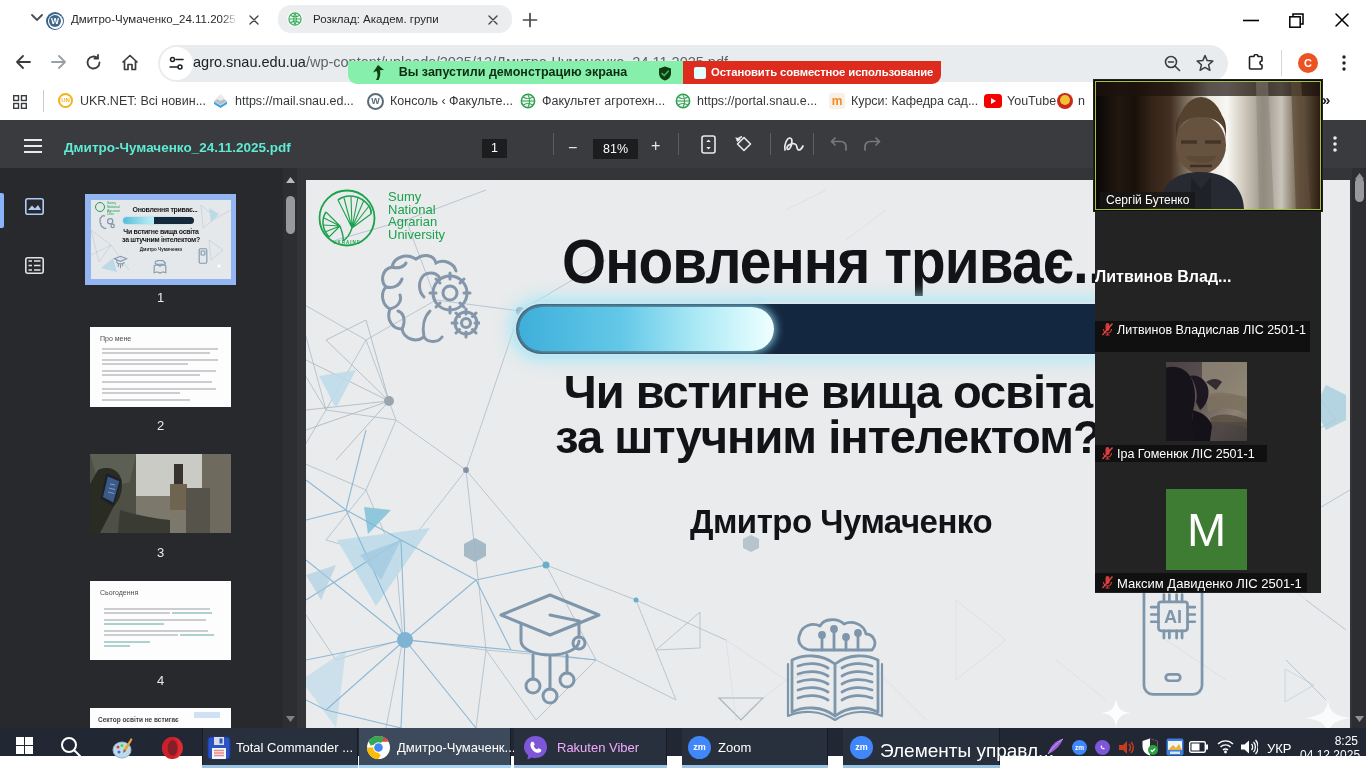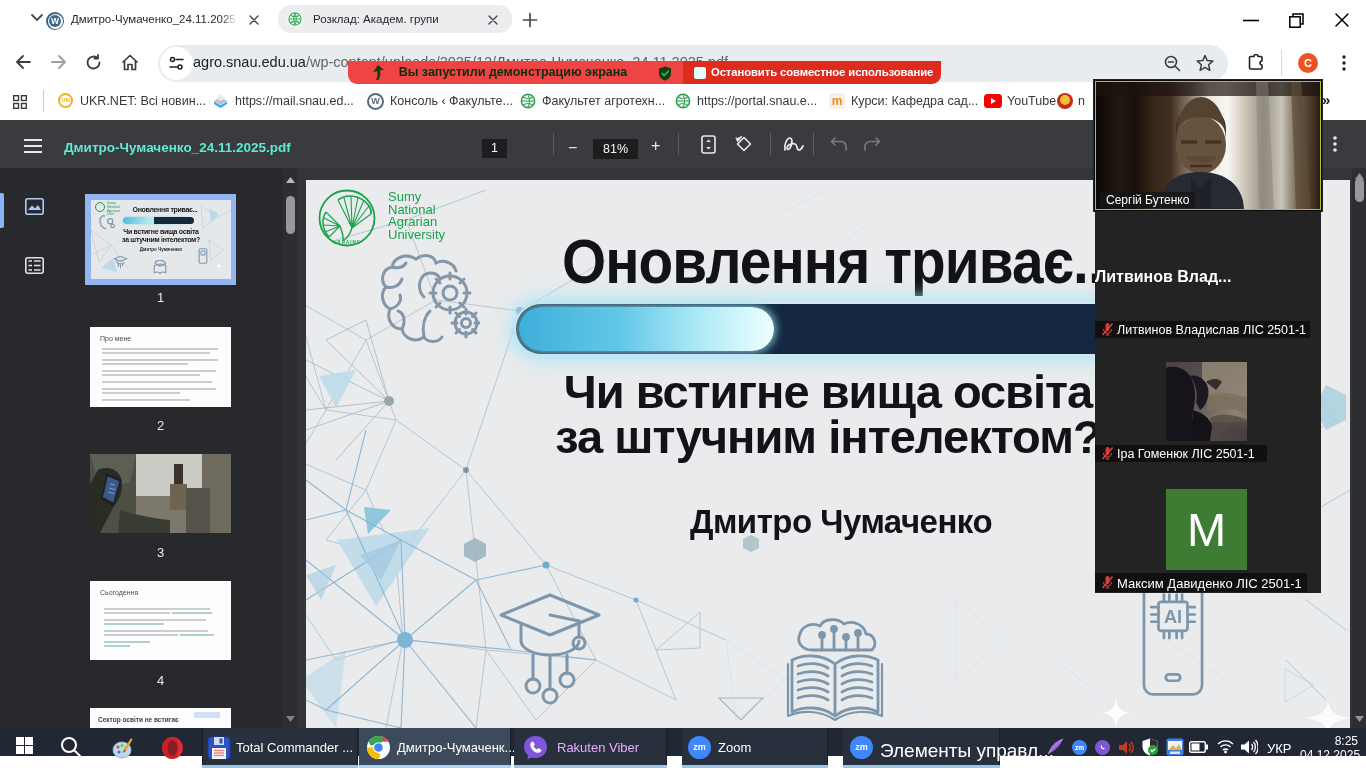--- a/index.html
+++ b/index.html
@@ -132,21 +132,21 @@
         <rect x="0" y="0" width="18" height="14" rx="3.5" fill="#f60000"></rect>
         <path d="M7 4 L12 7 L7 10 Z" fill="#fff"></path>
       </svg>
   <div class="abs" style="left:1007px;top:10px;">YouTube</div>
   <div class="abs" style="left:1057px;top:9px;width:16px;height:16px;border-radius:50%;background:#c92a1e;"></div>
   <div class="abs" style="left:1060px;top:11px;width:10px;height:10px;border-radius:50%;background:#f2c230;"></div>
   <div class="abs" style="left:1078px;top:10px;">n</div>
   <div class="abs" style="left:1322px;top:7px;font-size:15px;font-weight:bold;color:#202124;">»</div>
 </div>
 
-<div class="abs" style="left:348px;top:61px;width:335px;height:23px;background:#ef4444;border-radius:0 0 0 9px;">
+<div class="abs" style="left:348px;top:61px;width:335px;height:23px;background:#86efac;border-radius:0 0 0 9px;">
   <svg class="abs" style="left:22px;top:3px;" width="16" height="17" viewBox="0 0 16 17">
         <path d="M6 16 C8 13 8 9.5 6.5 7 L3 8.5 L8 1 L14 6 L9.8 6.3 C11 9.5 10 13.5 8.5 16 Z" fill="#0d3f12"></path>
       </svg>
   <div class="abs" style="left:15px;top:4px;width:300px;text-align:center;font-size:12.5px;font-weight:bold;color:#0c2d12;">Вы запустили демонстрацию экрана</div>
   <svg class="abs" style="left:310px;top:4.5px;" width="14" height="15" viewBox="0 0 14 15">
         <path d="M7 0.5 L13 2.5 V7 C13 11 10.5 13.5 7 14.5 C3.5 13.5 1 11 1 7 V2.5 Z" fill="#123c13"></path>
         <path d="M4 7.5 L6.2 9.7 L10.2 5.2" stroke="#27c754" stroke-width="1.6" fill="none" stroke-linecap="round"></path>
       </svg>
 </div>
 <div class="abs" style="left:683px;top:61px;width:258px;height:23px;background:#dd2b1e;border-radius:0 0 9px 0;">
@@ -464,21 +464,21 @@
         </svg>
     <div class="abs" style="left:2.5px;top:28px;width:9px;height:38px;border-radius:4.5px;background:#97999c;"></div>
     <svg class="abs" style="left:3px;top:548px;" width="9" height="6" viewBox="0 0 9 6">
           <path d="M4.5 6 L9 0 H0 Z" fill="#7e8083"></path>
         </svg>
   </div>
 </div>
 
 <div class="abs" style="left:1095px;top:210px;width:226px;height:383px;background:#232323;">
   <div class="abs" style="left:0;top:58px;width:226px;font-size:16px;font-weight:bold;color:#fff;">Литвинов  Влад...</div>
-  <div class="abs" style="left:0px;top:111px;width:215px;height:17px;background:rgba(13,13,13,0.85);">
+  <div class="abs" style="left:0px;top:111px;width:215px;height:31px;background:rgba(13,13,13,0.85);">
     <svg class="abs" style="left:6px;top:2px;" width="13" height="13" viewBox="0 0 13 13">
           <path d="M4.5 2 a2 2 0 0 1 4 0 V6 a2 2 0 0 1 -4 0 Z" fill="#d83a3a"></path>
           <path d="M2.5 6 a4 4 0 0 0 8 0 M6.5 10 V12 M4.5 12 H8.5" stroke="#d83a3a" stroke-width="1.2" fill="none"></path>
           <path d="M1.5 12 L11.5 0.5" stroke="#e04545" stroke-width="1.4"></path>
         </svg>
     <div class="abs" style="left:22px;top:1.5px;font-size:12.5px;color:#fff;white-space:nowrap;">Литвинов Владислав ЛІС 2501-1</div>
   </div>
 
   <div class="abs" style="left:71px;top:152px;width:81px;height:79px;overflow:hidden;">
     <svg width="81" height="79" viewBox="0 0 81 79" preserveAspectRatio="none">

